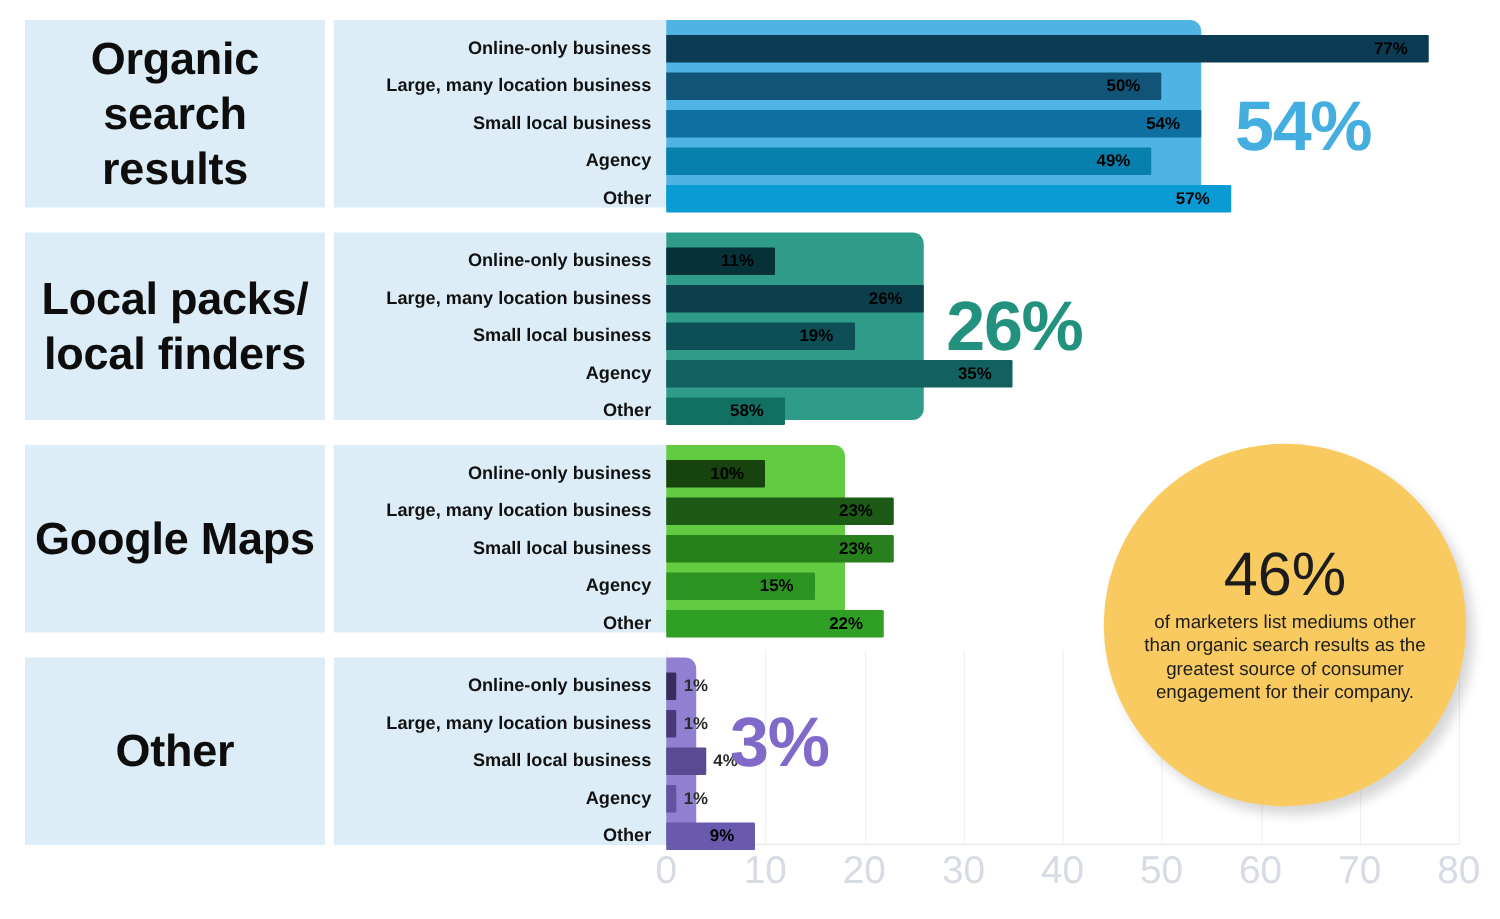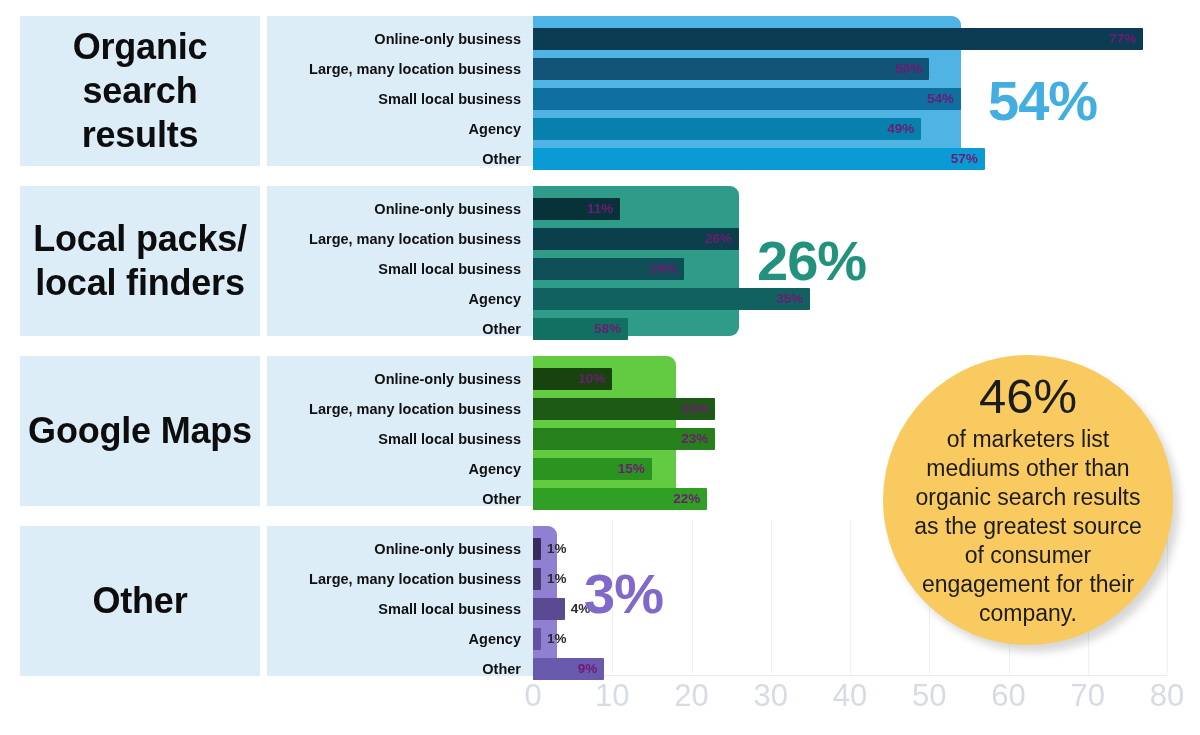--- a/index.html
+++ b/index.html
@@ -53,43 +53,43 @@
   .avg-block {
     position: absolute; left: 0px; top: 0px; height: 150px;
     border-radius: 0 9px 9px 0;
   }
   .bar {
     position: absolute; height: 22px;
     border-radius: 0 1px 1px 0;
   }
   .vlabel {
     position: absolute; height: 22px; line-height: 22px;
-    font-size: 13.5px; font-weight: bold; color: #701a75;
-    padding-right: 7px; text-align: right; white-space: nowrap;
+    font-size: 13.5px; font-weight: bold; color: #000000;
+    padding-right: 17px; text-align: right; white-space: nowrap;
   }
   .vlabel.outside-dark { color: #2b2b2b; padding-right: 0; padding-left: 6px; text-align: left; }
 
   .bigpct {
     position: absolute;
     font-size: 56px; font-weight: bold; letter-spacing: -1px;
     line-height: 1;
   }
 
   
   .badge {
     position: absolute; left: 883px; top: 355px;
     width: 290px; height: 290px; border-radius: 50%;
     background: #f9ca5f;
     box-shadow: 6px 7px 9px rgba(0,0,0,0.16);
     display: flex; flex-direction: column;
     align-items: center; justify-content: center;
     text-align: center; padding: 0 26px;
   }
   .badge-num { font-size: 49px; font-weight: normal; color: #1c1c1c; line-height: 1; margin-bottom: 4px; }
-  .badge-text { font-size: 23px; color: #1c1c1c; line-height: 1.26; }
+  .badge-text { font-size: 15px; color: #1c1c1c; line-height: 1.26; }
 
   
   .axis { position: absolute; left: 0; top: 678px; width: 1200px; height: 40px; }
   .tick {
     position: absolute; top: 0;
     font-size: 31px; color: #d6dbe4; font-weight: normal;
     transform: translateX(-50%);
   }
 </style>
 </head>

